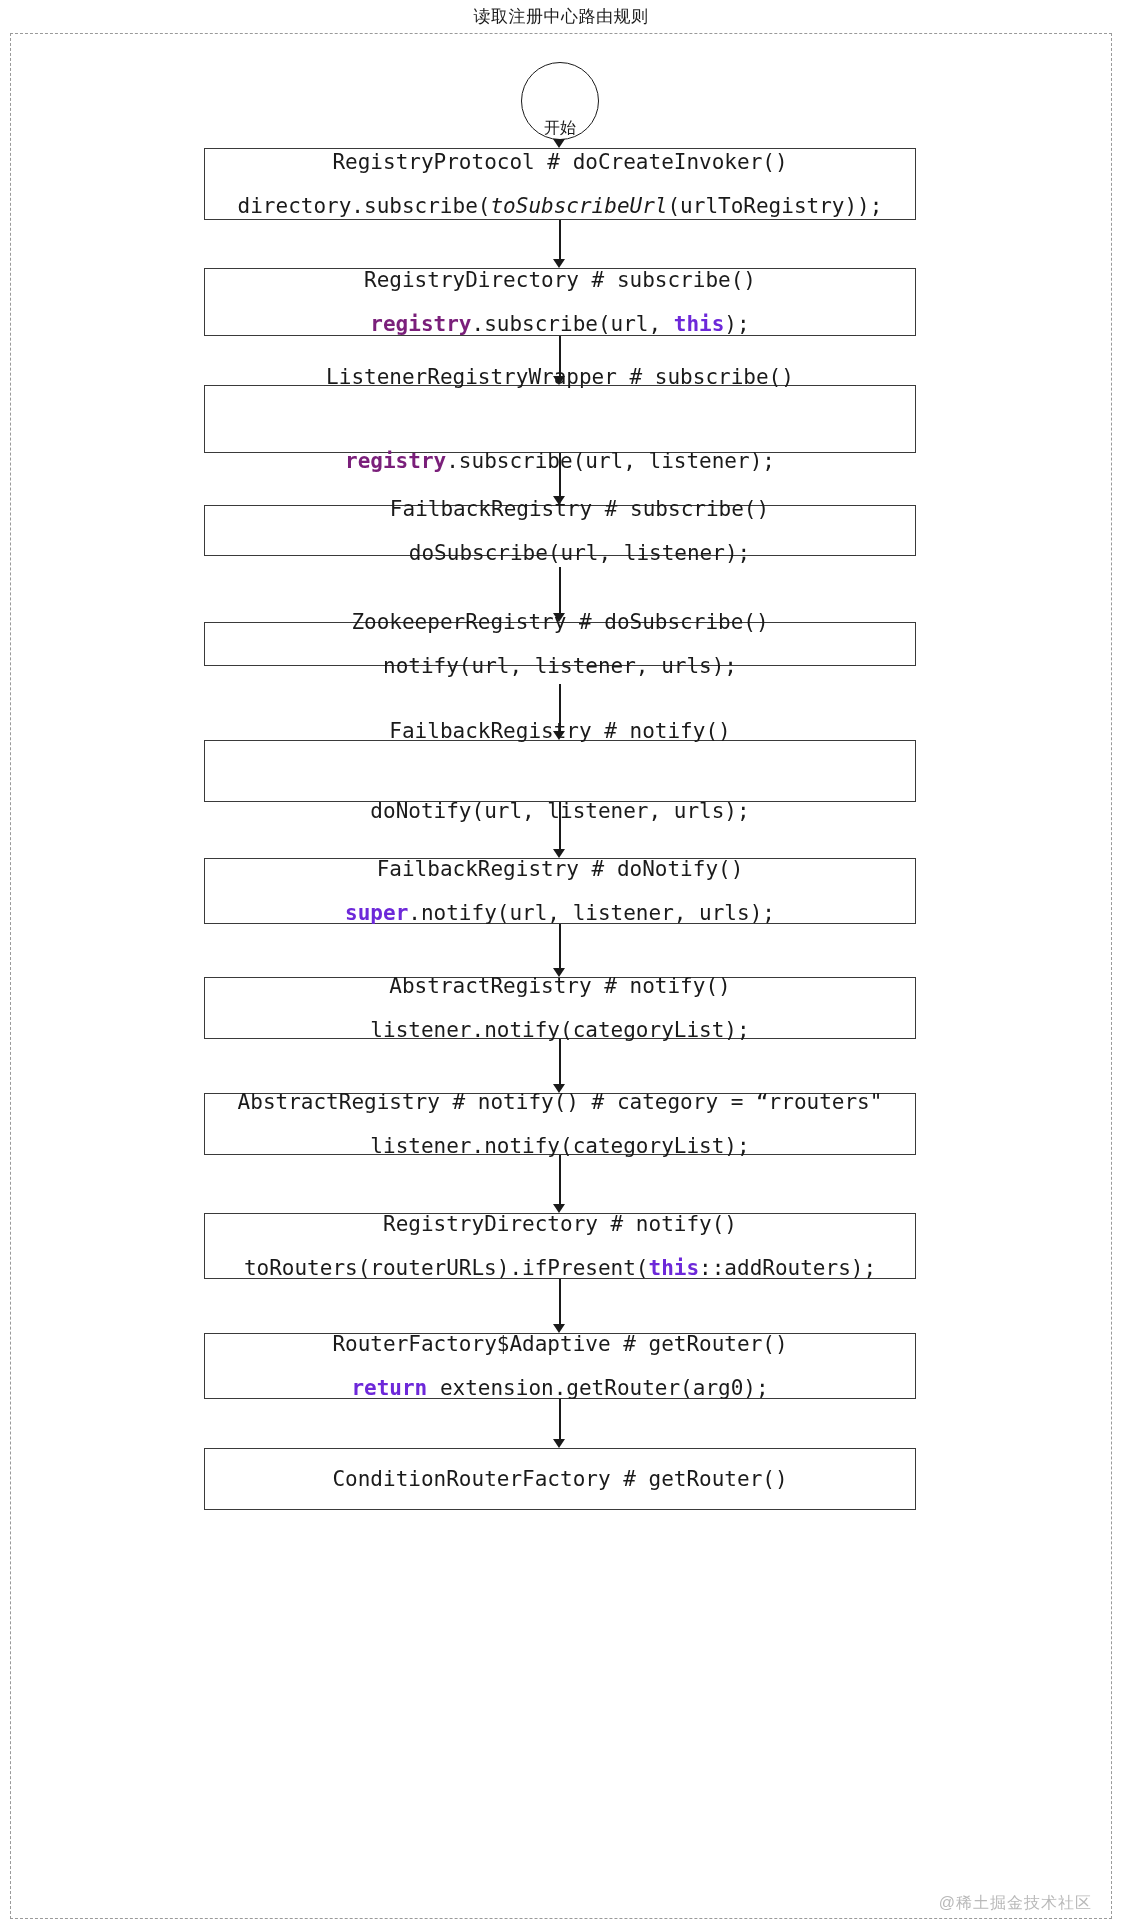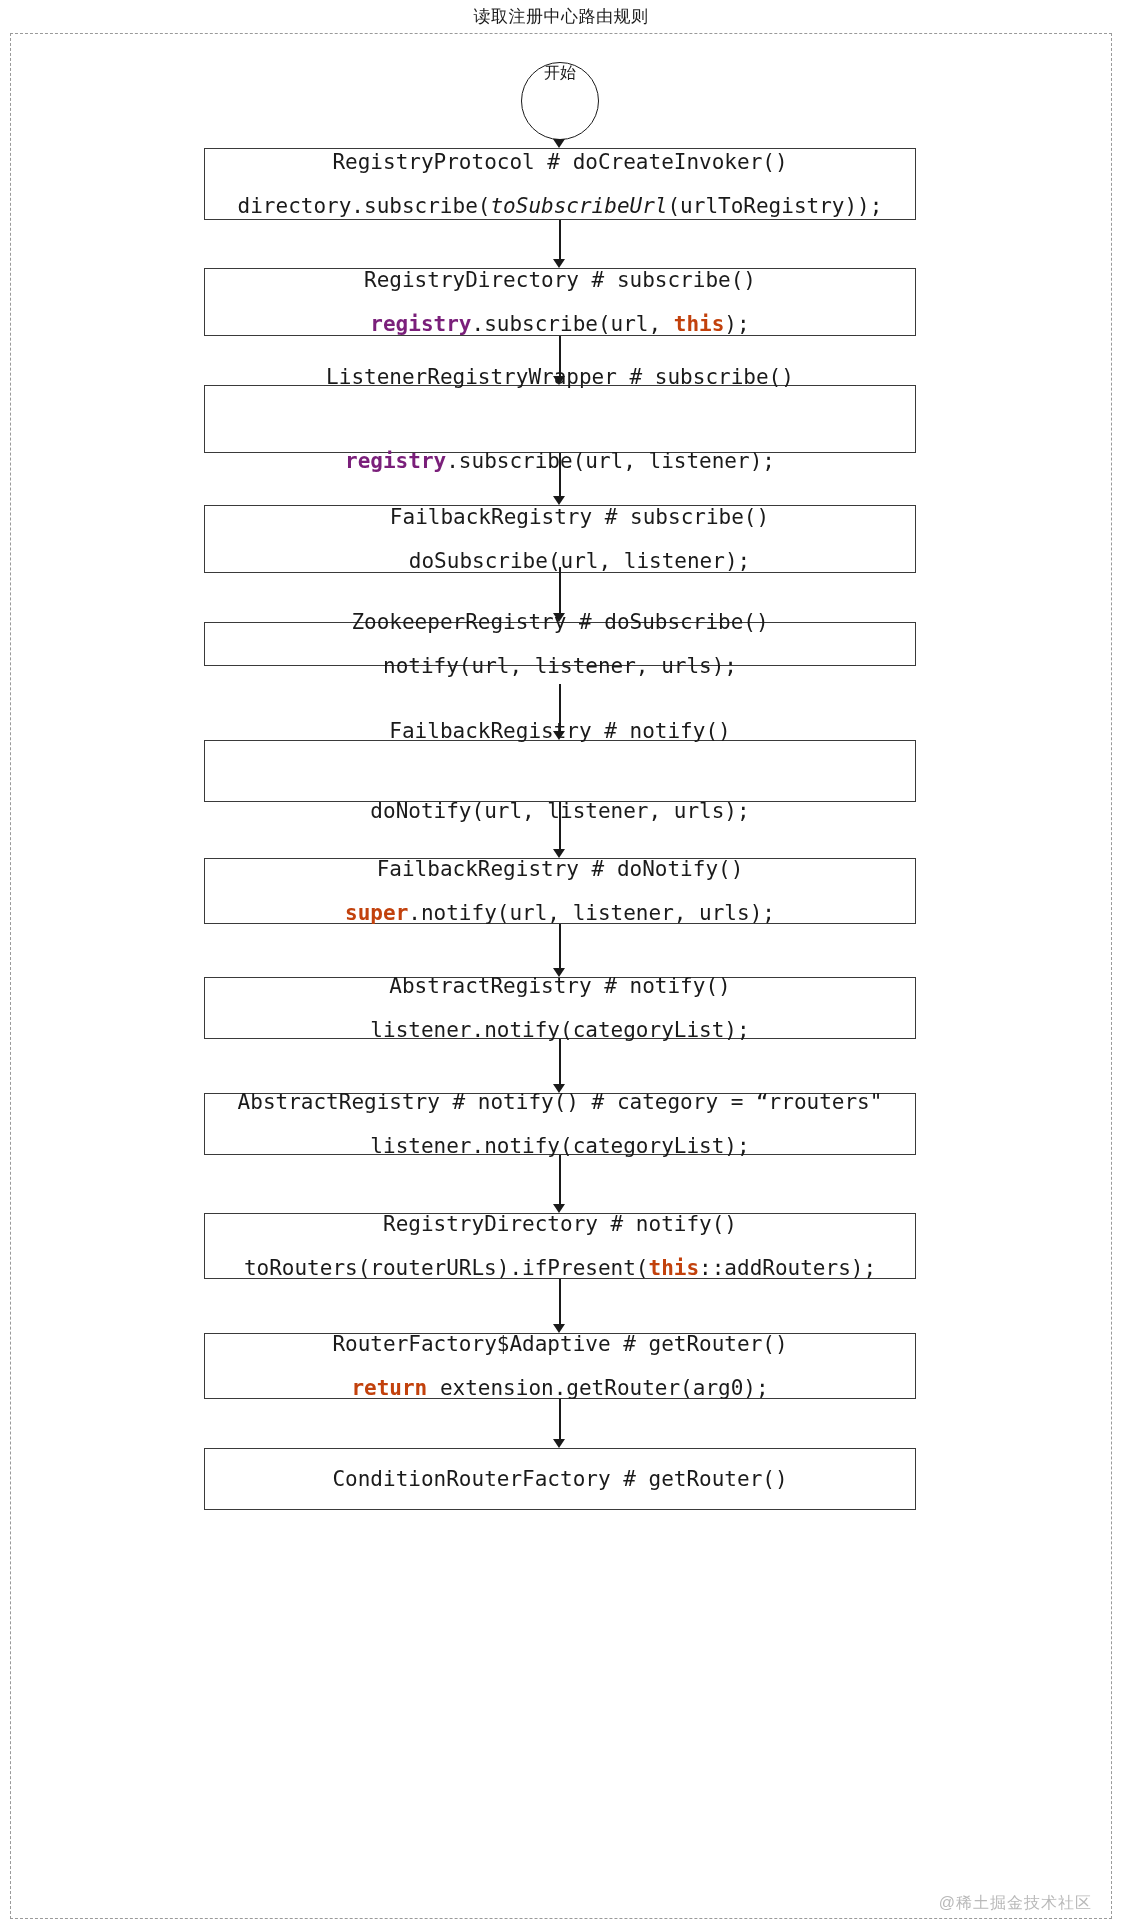--- a/index.html
+++ b/index.html
@@ -43,21 +43,21 @@
   .start-node {
     position: absolute;
     left: 521px;
     top: 62px;
     width: 78px;
     height: 78px;
     border: 1.6px solid #1a1a1a;
     border-radius: 50%;
     background: #ffffff;
     display: flex;
-    align-items: flex-start;
+    align-items: flex-end;
     justify-content: center;
     font-size: 16px;
     color: #1a1a1a;
     font-family: "DejaVu Sans", sans-serif;
   }
   
   .node-box {
     position: absolute;
     left: 204px;
     width: 712px;
@@ -72,21 +72,21 @@
   .node-line {
     font-size: 21px;
     line-height: 22px;
     color: #1a1a1a;
     white-space: pre;
     text-align: center;
   }
   .node-line.l1 { margin-bottom: 0; }
   .node-line.l2 { margin-top: 22px; }
   .kw-this, .kw-super, .kw-return {
-    color: #c2410c;
+    color: #6d28d9;
     font-weight: bold;
   }
   .id-field {
     color: #7a1f7a;
     font-weight: bold;
   }
   .it-method {
     font-style: italic;
   }
   
@@ -143,21 +143,21 @@
         <div class="node-line l2"><span class="id-field">registry</span><span>.subscribe(url, </span><span class="kw-this">this</span><span>);</span></div>
       </div>
       <div class="connector" style="top: 336px; height: 41px;"></div>
       <div class="arrow-head" style="top: 376px;"></div>
       <div class="node-box" style="top: 385px; height: 68px; gap: 40px;">
         <div class="node-line l1">ListenerRegistryWrapper # subscribe()</div>
         <div class="node-line l2"><span class="id-field">registry</span><span>.subscribe(url, listener);</span></div>
       </div>
       <div class="connector" style="top: 453px; height: 44px;"></div>
       <div class="arrow-head" style="top: 496px;"></div>
-      <div class="node-box" style="top: 505px; height: 68px; padding-left: 39px;">
+      <div class="node-box" style="top: 505px; height: 51px; padding-left: 39px;">
         <div class="node-line l1">FailbackRegistry # subscribe()</div>
         <div class="node-line l2"><span>doSubscribe(url, listener);</span></div>
       </div>
       <div class="connector" style="top: 567px; height: 47px;"></div>
       <div class="arrow-head" style="top: 613px;"></div>
       <div class="node-box" style="top: 622px; height: 44px;">
         <div class="node-line l1">ZookeeperRegistry # doSubscribe()</div>
         <div class="node-line l2"><span>notify(url, listener, urls);</span></div>
       </div>
       <div class="connector" style="top: 684px; height: 48px;"></div>

